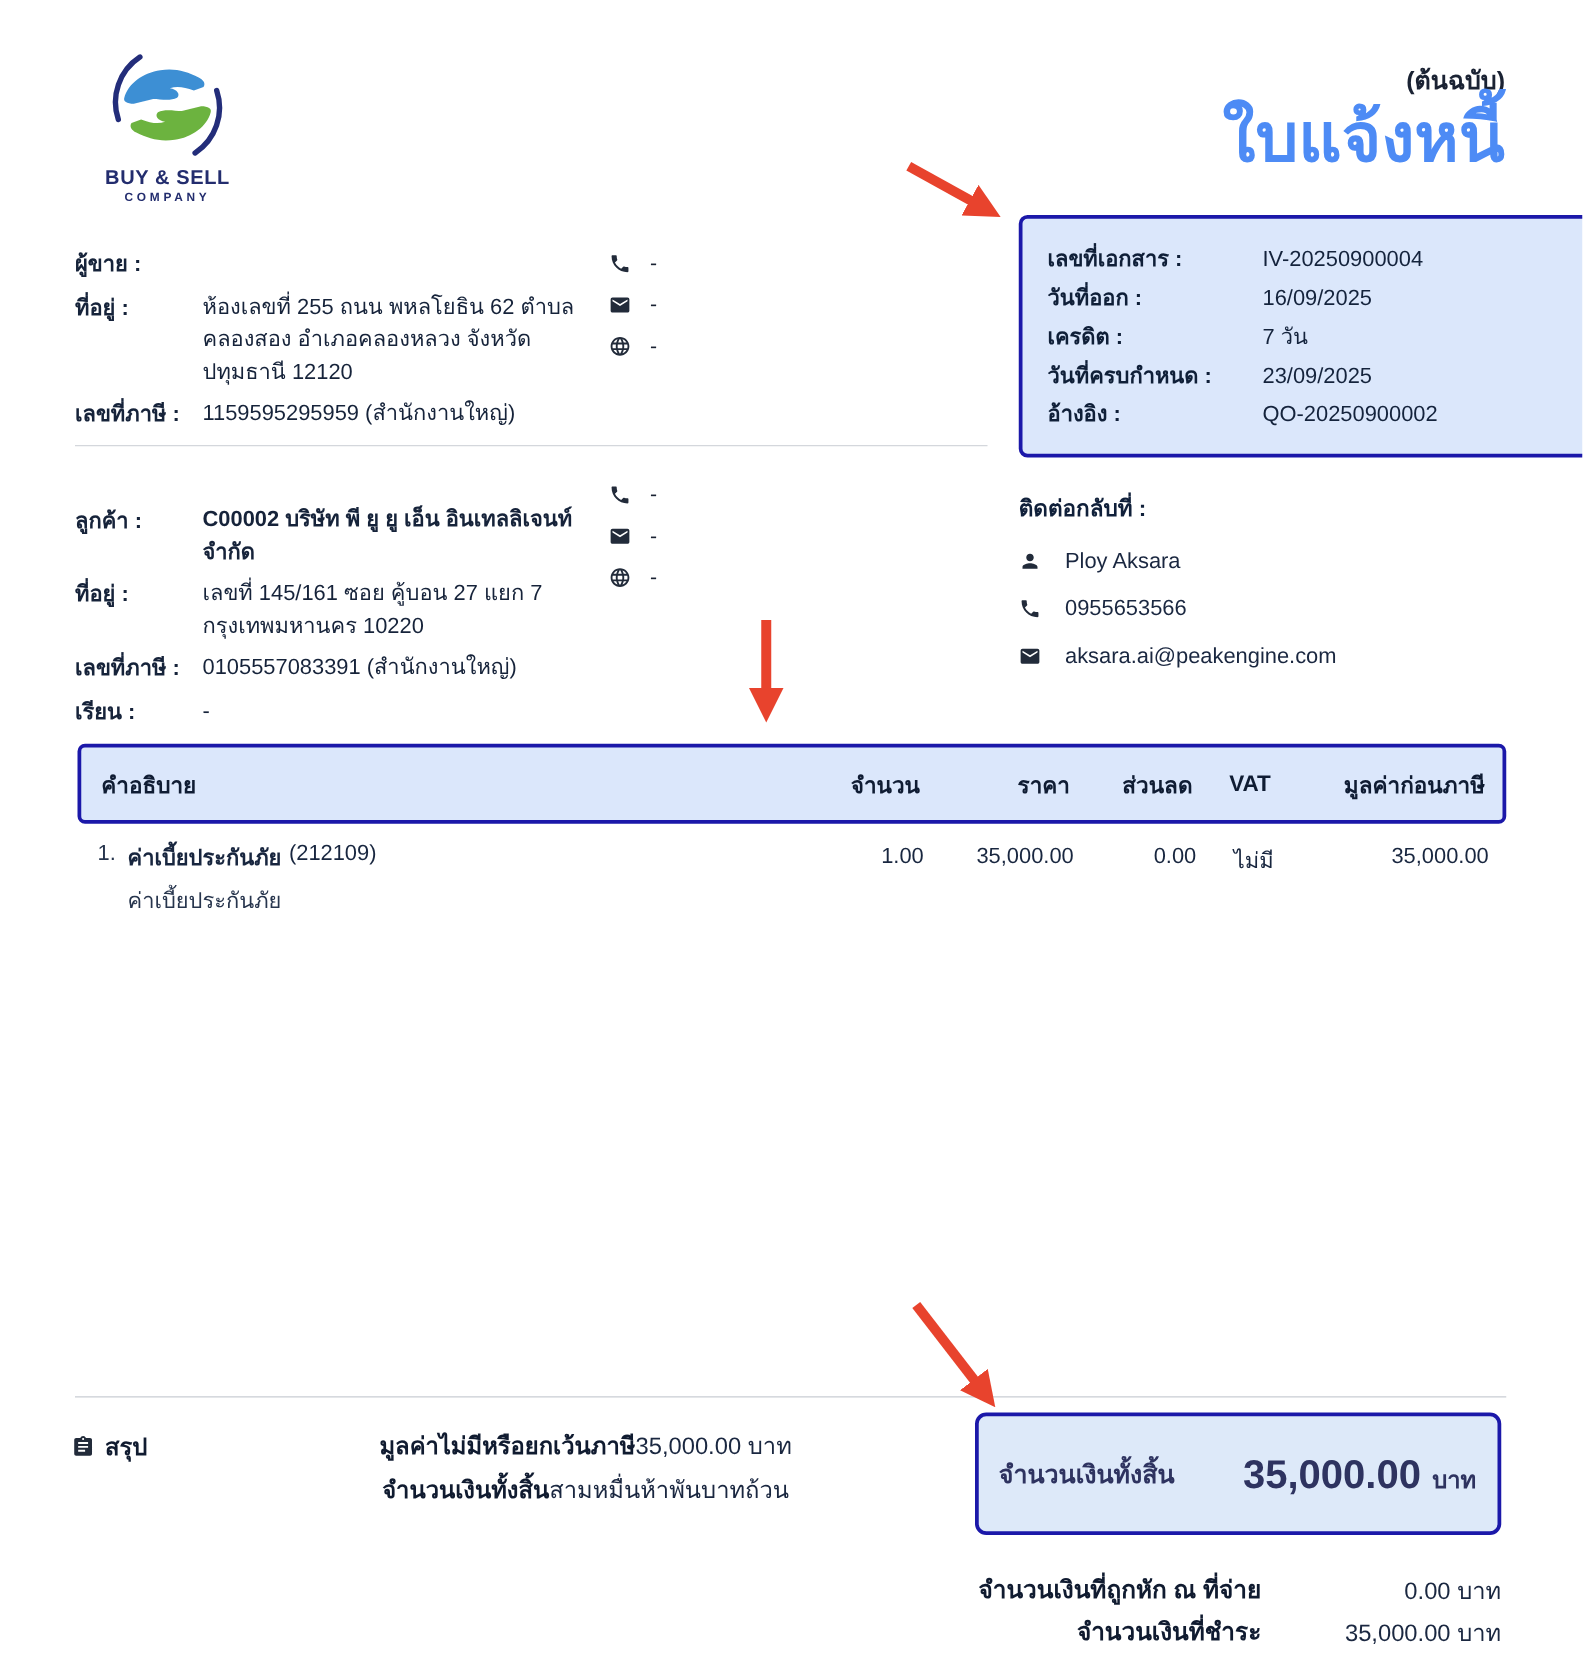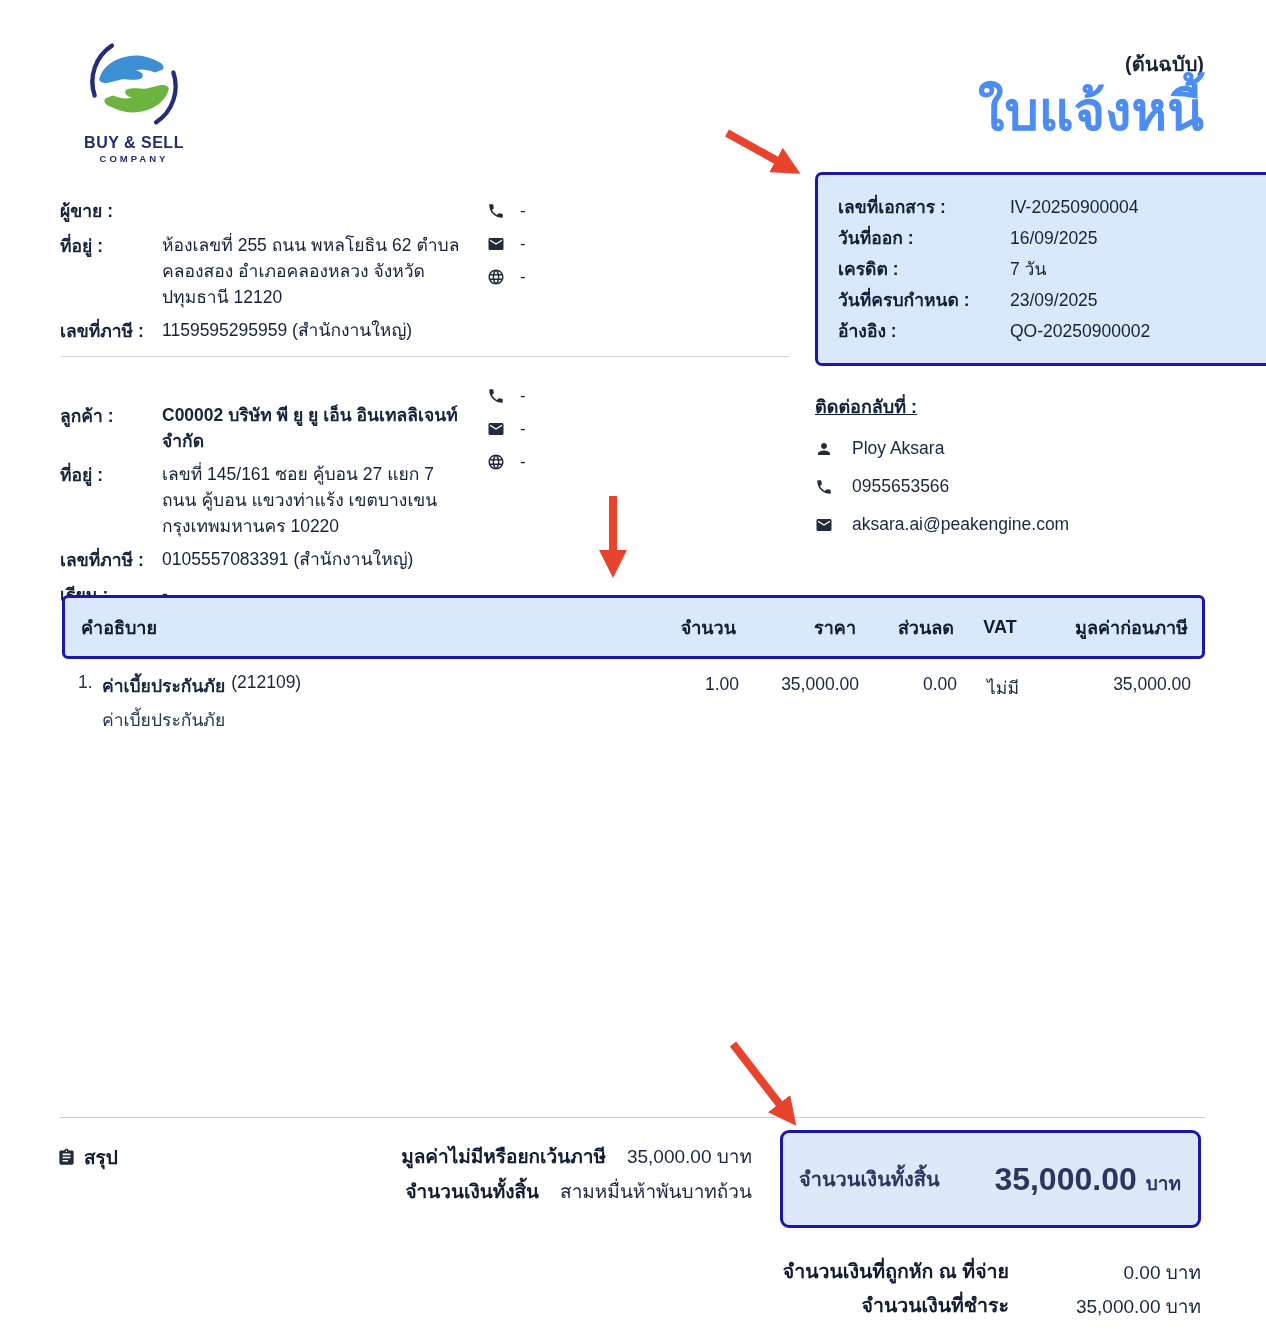--- a/index.html
+++ b/index.html
@@ -38,21 +38,21 @@
   .chan-icons .ci { display:flex; align-items:center; height:33px; }
   .chan-icons svg { width:18px; height:18px; }
   .chan-icons .dash { margin-left:15px; font-size:17px; color:#1a2233; }
   .seller-icons { left:487px; top:194px; }
   .customer-icons { left:487px; top:379px; }
 
   .divider-parties { position:absolute; left:60px; top:356px; width:730px; height:0; border-top:1.5px solid #d4d7dc; }
 
   
   .contact { position:absolute; left:815px; top:392px; width:400px; }
-  .contact-title { font-size:18px; font-weight:700; color:#10203a;text-decoration:underline; }
+  .contact-title { font-size:18px; font-weight:700; color:#10203a; }
   .contact .item { display:flex; align-items:center; margin-top:17px; font-size:17.5px; color:#1a2740; }
   .contact .item svg { width:18px; height:18px; margin-right:19px; flex-shrink:0; }
 
   
   .tbl-grid { display:grid; grid-template-columns:1fr 80px 112px 90px 76px 142px; column-gap:8px;
               padding:0 14px 0 16px; align-items:center; }
   .thead { position:absolute; left:62px; top:595px; width:1143px; height:64px;
            background:#dbe7fb; border:3px solid #1b18a9; border-radius:6px; font-weight:700; font-size:18px; color:#0f1c33; }
   .thead.tbl-grid { display:grid; }
   .t-right { text-align:right; }
@@ -67,21 +67,21 @@
   .item-desc { margin-left:24px; margin-top:6px; color:#27354d; }
 
   
   .divider-bottom { position:absolute; left:60px; top:1117px; width:1145px; height:0; border-top:1.5px solid #c9cdd4; }
 
   .sum-head { position:absolute; left:57px; top:1142px; display:flex; align-items:center; }
   .sum-head svg { width:19px; height:19px; margin-right:8px; }
   .sum-head .t { font-size:19px; font-weight:700; color:#101b30; }
 
   .sum-rows { position:absolute; left:185px; top:1141px; width:567px; }
-  .sum-rows .row { display:flex; justify-content:flex-end; height:35px; align-items:flex-start;gap:21px; }
+  .sum-rows .row { display:flex; justify-content:center; height:35px; align-items:flex-start; }
   .sum-rows .lbl { font-weight:700; font-size:19px; color:#101b30; }
   .sum-rows .val { font-size:19px; color:#1a2740; }
 
   .total-box { position:absolute; left:780px; top:1130px; width:421px; height:98px;
                background:#dde9f9; border:3px solid #1b18a9; border-radius:9px;
                display:flex; align-items:center; justify-content:space-between; padding:0 17px 0 16px; }
   .total-box .lbl { font-size:20px; font-weight:700; color:#2e3360; }
   .total-box .amt { font-size:32px; font-weight:700; color:#2e3360; }
   .total-box .unit { font-size:19px; font-weight:700; color:#2e3360; margin-left:9px; }
 
@@ -187,21 +187,20 @@
       <span class="lbl">ลูกค้า :</span>
       <span class="val name">
         <div>C00002 บริษัท พี ยู ยู เอ็น อินเทลลิเจนท์</div>
         <div>จำกัด</div>
       </span>
     </div>
     <div class="row row-gap">
       <span class="lbl">ที่อยู่ :</span>
       <span class="val">
         <div>เลขที่ 145/161    ซอย คู้บอน 27 แยก 7</div>
-        <div>ถนน คู้บอน  แขวงท่าแร้ง เขตบางเขน</div>
         <div>กรุงเทพมหานคร 10220</div>
       </span>
     </div>
     <div class="row row-gap">
       <span class="lbl">เลขที่ภาษี :</span>
       <span class="val">0105557083391 (สำนักงานใหญ่)</span>
     </div>
     <div class="row row-gap">
       <span class="lbl">เรียน :</span>
       <span class="val">-</span>

